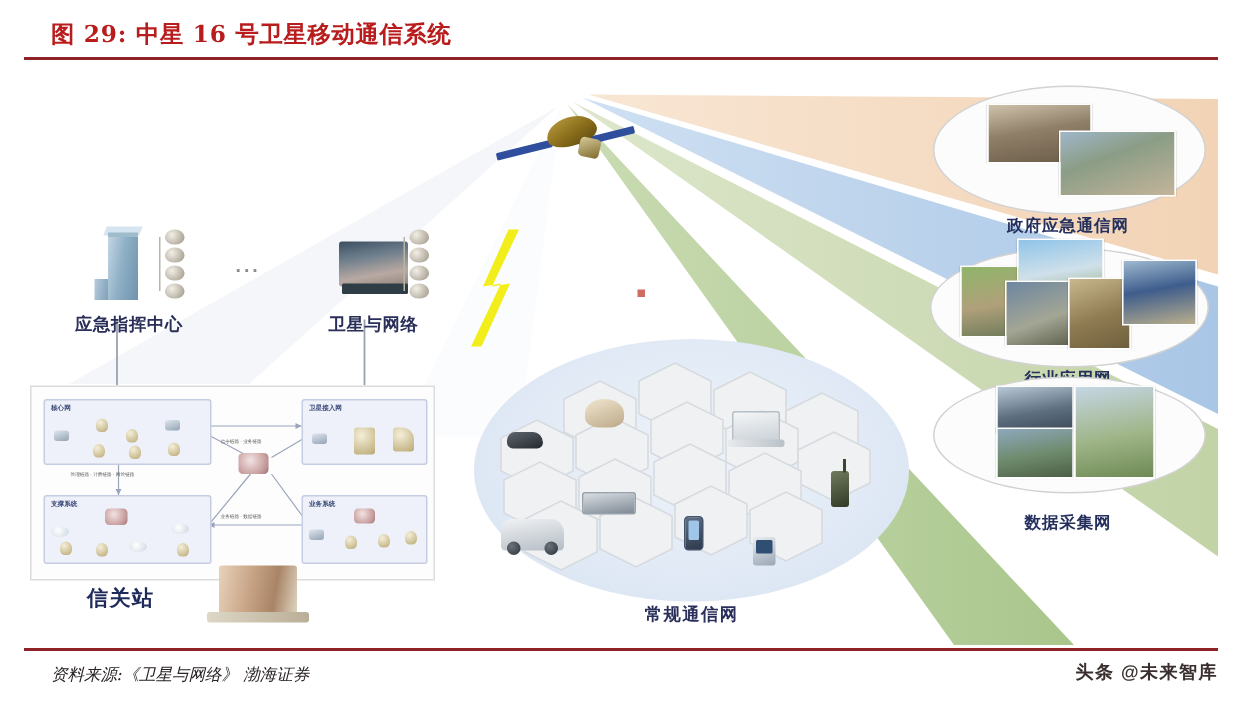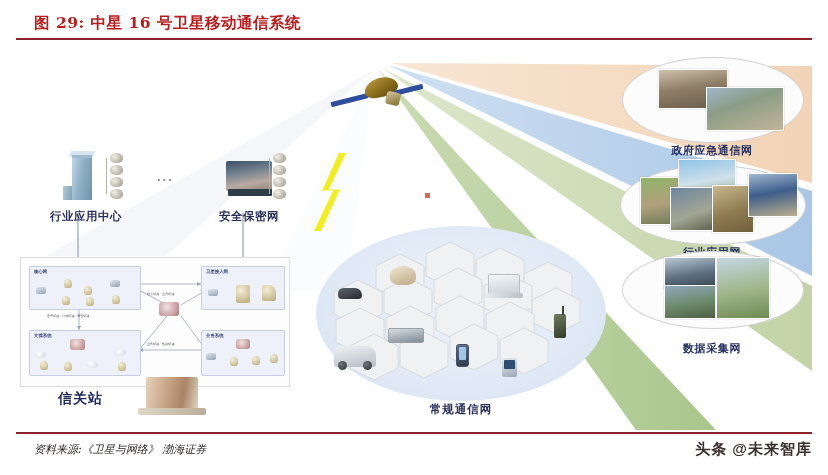--- a/index.html
+++ b/index.html
@@ -23,21 +23,21 @@
   .rule-bottom{top:432px;}
 
   
   .fig-source{
     position:absolute;left:34px;top:442px;
     font-size:11px;color:#2a2323;white-space:nowrap;
     font-family:"DejaVu Serif","Liberation Serif",serif;font-style:italic;
   }
   .watermark{
     position:absolute;right:16px;top:440px;
-    font-size:15px;font-weight:bold;color:#3b3030;white-space:nowrap;
+    font-size:12px;font-weight:bold;color:#3b3030;white-space:nowrap;
     letter-spacing:1px;
     margin-left:32px;
   }
 
   
   .canvas{position:absolute;left:16px;top:41px;width:796px;height:389px;overflow:hidden;}
   .svg-layer{position:absolute;left:0;top:0;width:796px;height:389px;}
 
   
   .satellite{position:absolute;left:330px;top:33px;width:80px;height:46px;}
@@ -287,37 +287,37 @@
         <div class="tower-top"></div>
         <div class="tower"></div>
       </div>
       <div class="tree-col">
         <div class="spine"></div>
         <i class="a"></i>
         <i class="b"></i>
         <i class="c"></i>
         <i class="d"></i>
       </div>
-      <div class="center-label" style="margin-top:6px;">行业应用中心</div>
+      <div class="center-label" style="margin-top:6px;">应急指挥中心</div>
     </div>
 
     <div class="dots" style="left:141px;top:128px;">...</div>
 
     <div class="center-block" style="left:185px;top:110px;width:96px;">
       <div class="bld">
         <div class="govbld"></div>
       </div>
       <div class="tree-col">
         <div class="spine"></div>
         <i class="a"></i>
         <i class="b"></i>
         <i class="c"></i>
         <i class="d"></i>
       </div>
-      <div class="center-label" style="margin-top:6px;">安全保密网</div>
+      <div class="center-label" style="margin-top:6px;">卫星与网络</div>
     </div>
 
     <div class="netbox">
 
       <svg class="svg-layer" viewBox="0 0 268 128" style="width:268px;height:128px;">
         <g stroke="#9aa5bb" stroke-width="0.8" fill="none">
           <line x1="118" y1="26" x2="180" y2="26"></line>
           <line x1="118" y1="32" x2="146" y2="47"></line>
           <line x1="160" y1="47" x2="182" y2="34"></line>
           <line x1="118" y1="92" x2="146" y2="58"></line>

